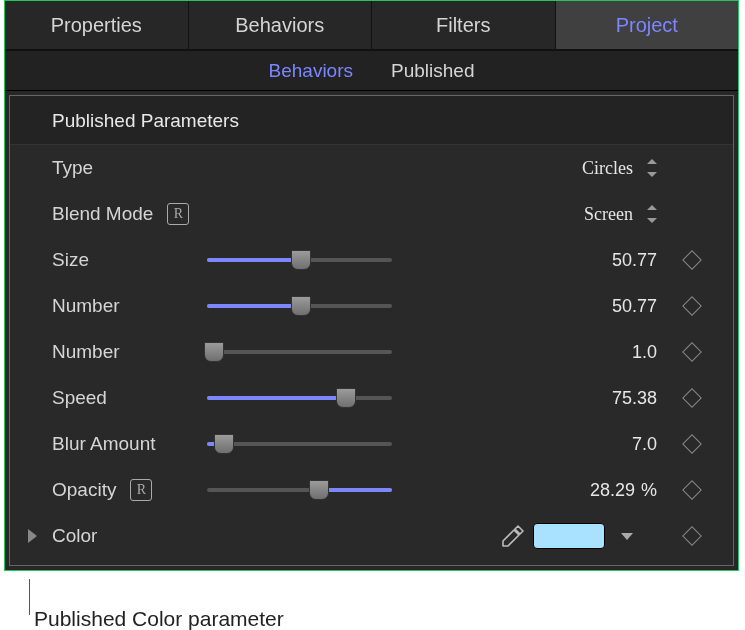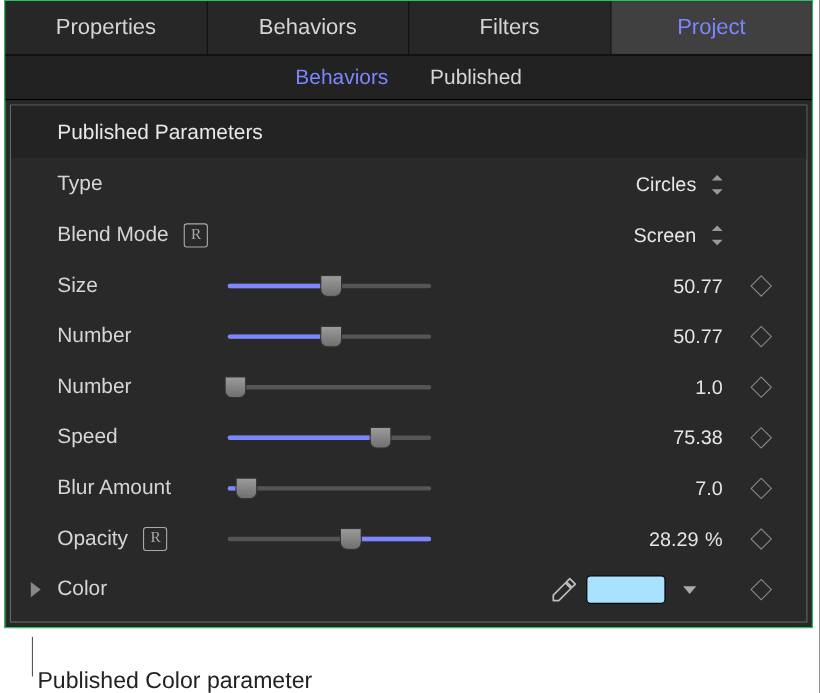--- a/index.html
+++ b/index.html
@@ -97,21 +97,21 @@
     justify-content: flex-end;
     align-items: center;
     color: #e6e6e6;
     font-size: 18px;
     gap: 6px;
     padding-right: 6px;
   }
   .kf-col { width: 58px; display: flex; justify-content: center; }
 
   
-  .popup-val { color: #e6e6e6; }
+  .popup-val { color: #e6e6e6; font-family: Liberation Serif, serif; }
   .popup-arrows {
     display: inline-block; width: 12px; height: 16px; position: relative; margin-left: 6px;
   }
   .popup-arrows::before, .popup-arrows::after {
     content: ""; position: absolute; left: 2px; width: 0; height: 0;
     border-left: 5px solid transparent; border-right: 5px solid transparent;
   }
   .popup-arrows::before { top: -1px; border-bottom: 5px solid #999; }
   .popup-arrows::after  { bottom: -1px; border-top: 5px solid #999; }
 

